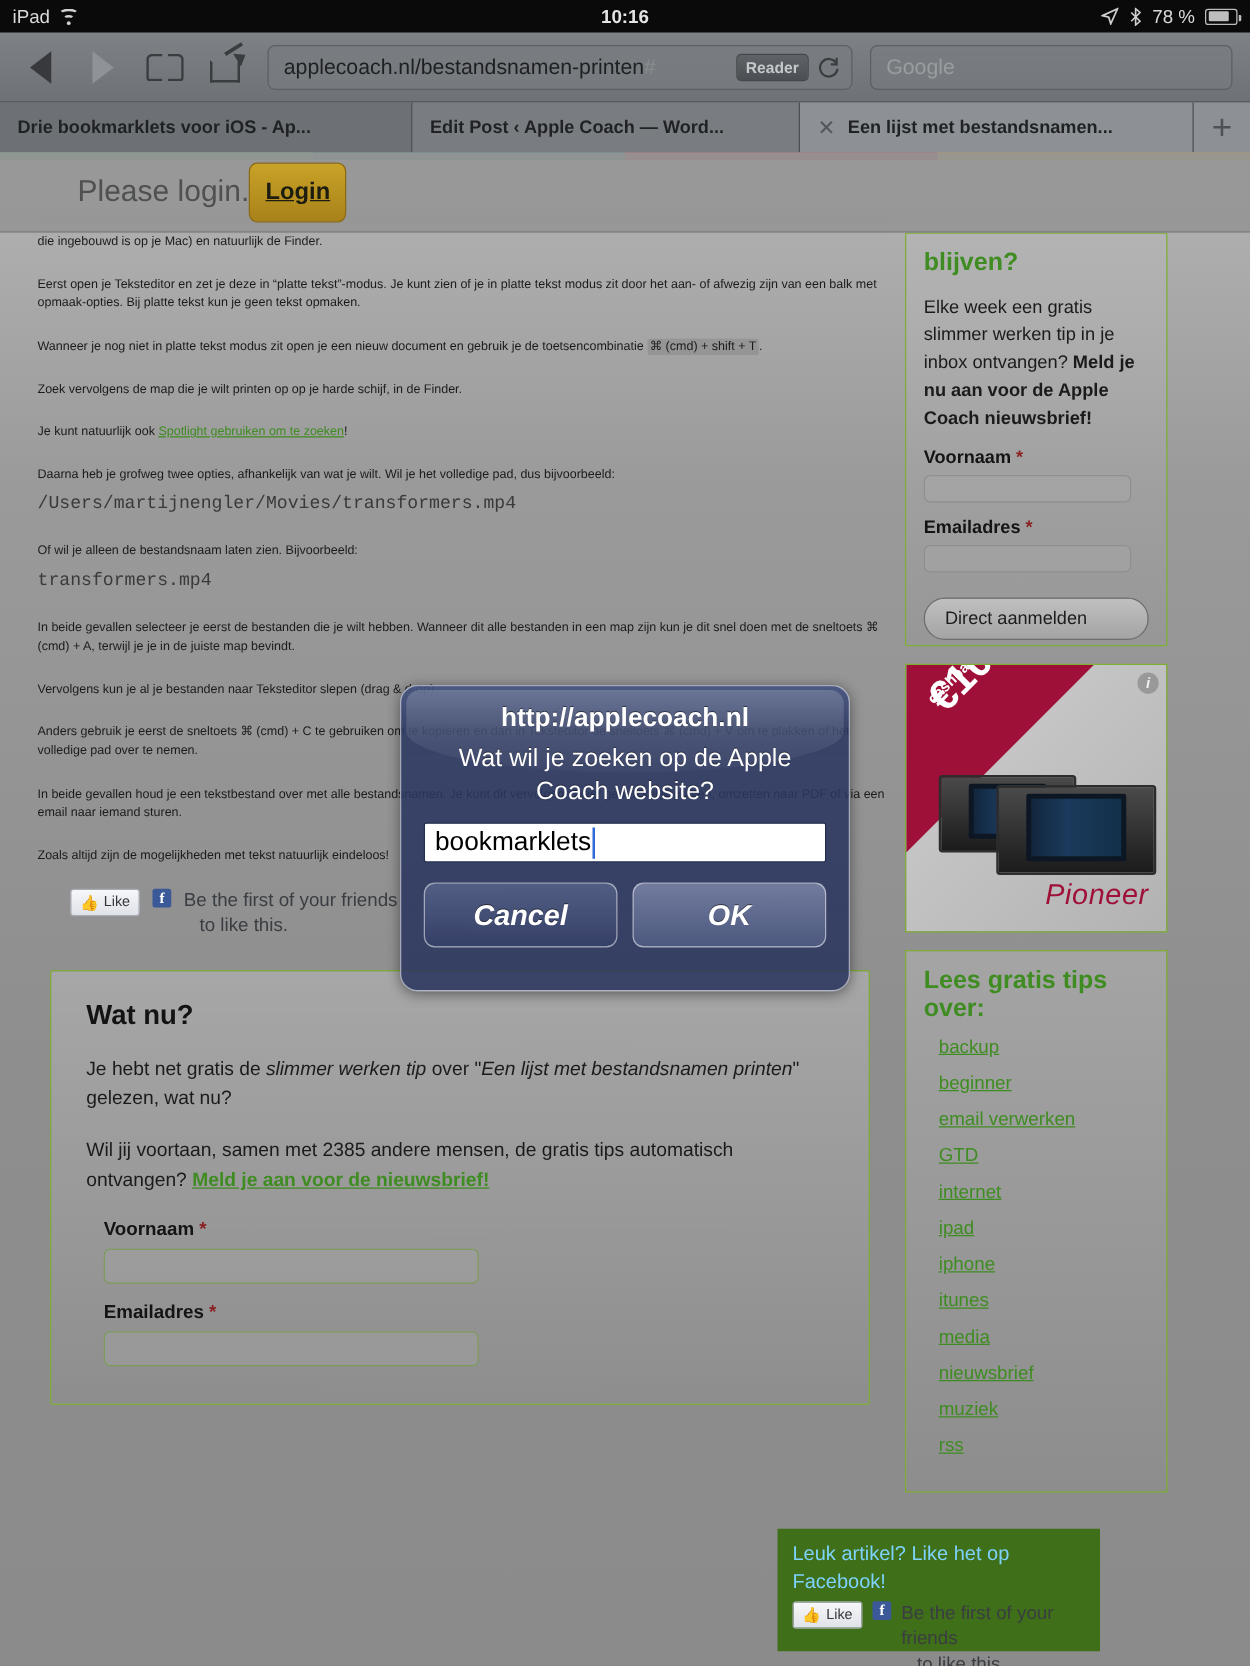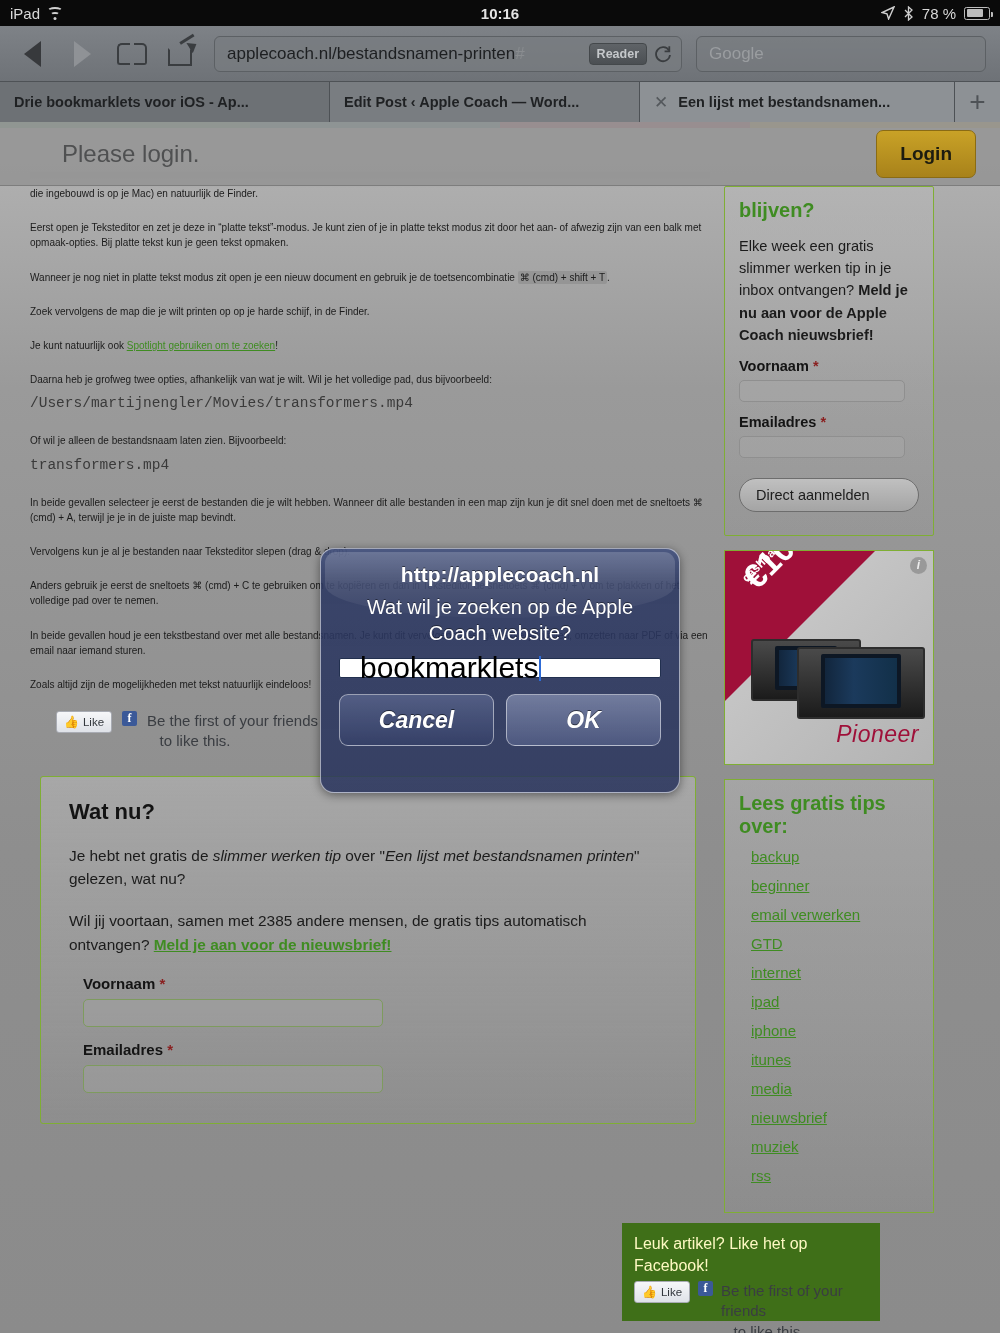--- a/index.html
+++ b/index.html
@@ -112,28 +112,28 @@
   
   .page {
     position:absolute; top:122px; left:0; right:0; bottom:0;
     background: linear-gradient(180deg,#b4b4b4 0%, #9a9a9a 22%, #8e8e8e 60%, #8b8b8b 100%);
     overflow:hidden;
   }
   .loginbar {
     position:absolute; top:0; left:0; right:0; height:64px;
     background: rgba(150,150,150,0.93);
     border-bottom:1px solid #7d7d7d;
-    display:flex; align-items:center; justify-content:space-between;
+    display:flex; align-items:center; 
     padding: 0 24px 0 62px; z-index:5;
   }
   .loginbar .txt { font-size:24px; color:#4f5051; }
   .login-btn {
     background: linear-gradient(#c9a227,#a8821a); color:#1c1c10;
     font-weight:bold; font-size:19px;
-    padding: 12px 23px; border-radius:7px; border:1px solid #8a6b14;
+    padding: 12px 12px; border-radius:7px; border:1px solid #8a6b14;text-decoration:underline;
   }
 
   .content {
     position:absolute; top:64px; left:0; right:0; bottom:0;
     display:flex; gap:14px; padding: 0 12px 0 30px;
   }
   .article { width: 680px; flex:none; position:relative; }
   .article p {
     font-size:10px; line-height:1.52; color:#1b1b1b; margin: 0 0 19px 0;
   }
@@ -179,21 +179,21 @@
   .text-input {
     display:block; width:300px; height:28px; margin-left:14px;
     border:1px solid #7e9b5e; border-radius:5px;
     background: rgba(166,166,166,0.4);
   }
 
   
   .sidebar { width: 210px; flex:none; padding-top:0; }
   .sb-box {
     border:1px solid #7fae34; border-radius:2px; margin-bottom:14px;
-    padding: 12px 14px 23px 14px;
+    padding: 12px 14px 4px 14px;
     background: linear-gradient(180deg, rgba(185,185,185,0.5), rgba(150,150,150,0.1));
   }
   .sb-box h3 { color:#3f8c22; font-size:20px; line-height:1.15; margin-bottom:13px; }
   .sb-box p { font-size:14.6px; line-height:1.52; color:#1b1b1b; margin-bottom:10px; }
   .sb-box p b { font-weight:bold; }
   .sb-label { font-size:14.5px; font-weight:bold; color:#141414; margin: 12px 0 6px 0; }
   .sb-input { display:block; width:166px; height:22px;
     border:1px solid #8f8f8f; border-radius:5px; background: rgba(170,170,170,0.4); }
   .sb-btn {
     margin-top:20px; padding: 8px 16px; border-radius:18px;
@@ -239,21 +239,21 @@
   .tagbox h3 { color:#3f8c22; font-size:20px; line-height:1.15; margin-bottom:10px; }
   .tagbox ul { list-style:none; }
   .tagbox li { margin: 0 0 11px 12px; }
   .tagbox a { color:#3f8c22; font-size:15px; text-decoration:underline; }
 
   
   .fb-float {
     position:absolute; left:622px; top:1223px; width:258px; height:98px;
     background:#3f6f18; padding: 10px 12px; z-index:20;
   }
-  .fb-float .hd { color:#fef9c3; font-size:16px; line-height:1.38; margin-bottom:4px; }
+  .fb-float .hd { color:#7dd3fc; font-size:16px; line-height:1.38; margin-bottom:4px; }
   .fb-float .row { display:flex; align-items:flex-start; gap:8px; }
 
   
   .dialog-wrap {
     position:absolute; left:320px; top:548px; width:360px; height:245px; z-index:50;
   }
   .dialog {
     width:100%; height:100%; border-radius:14px;
     background: linear-gradient(180deg, rgba(70,84,128,0.93) 0%, rgba(44,56,98,0.88) 14%, rgba(40,51,92,0.86) 100%);
     border:1px solid rgba(255,255,255,0.55);
@@ -268,23 +268,23 @@
   }
   .dlg-title {
     text-align:center; color:#fff; font-size:21px; font-weight:bold;
     text-shadow: 0 -1px 0 rgba(0,0,0,0.5); position:relative;
   }
   .dlg-msg {
     text-align:center; color:#fff; font-size:20px; line-height:1.28;
     margin-top:8px; text-shadow: 0 -1px 0 rgba(0,0,0,0.45); position:relative;
   }
   .dlg-input {
-    margin-top:12px; height:20px; background:#fff; border:1px solid #22304f;
-    border-radius:2px; display:flex; align-items:center; padding: 0 20px;
-    font-size:30px; color:#000; position:relative;
+    margin-top:12px; height:32px; background:#fff; border:1px solid #22304f;
+    border-radius:2px; display:flex; align-items:center; padding: 0 8px;
+    font-size:21px; color:#000; position:relative;
   }
   .caret { width:2px; height:25px; background:#2e6bd6; margin-left:1px; }
   .dlg-btns { display:flex; gap:12px; margin-top:16px; position:relative;font-style:italic; }
   .dlg-btn {
     flex:1; height:52px; border-radius:9px;
     border:1px solid rgba(255,255,255,0.5);
     display:flex; align-items:center; justify-content:center;
     color:#fff; font-size:23px; font-weight:bold;
     text-shadow: 0 -1px 0 rgba(0,0,0,0.55);
   }

